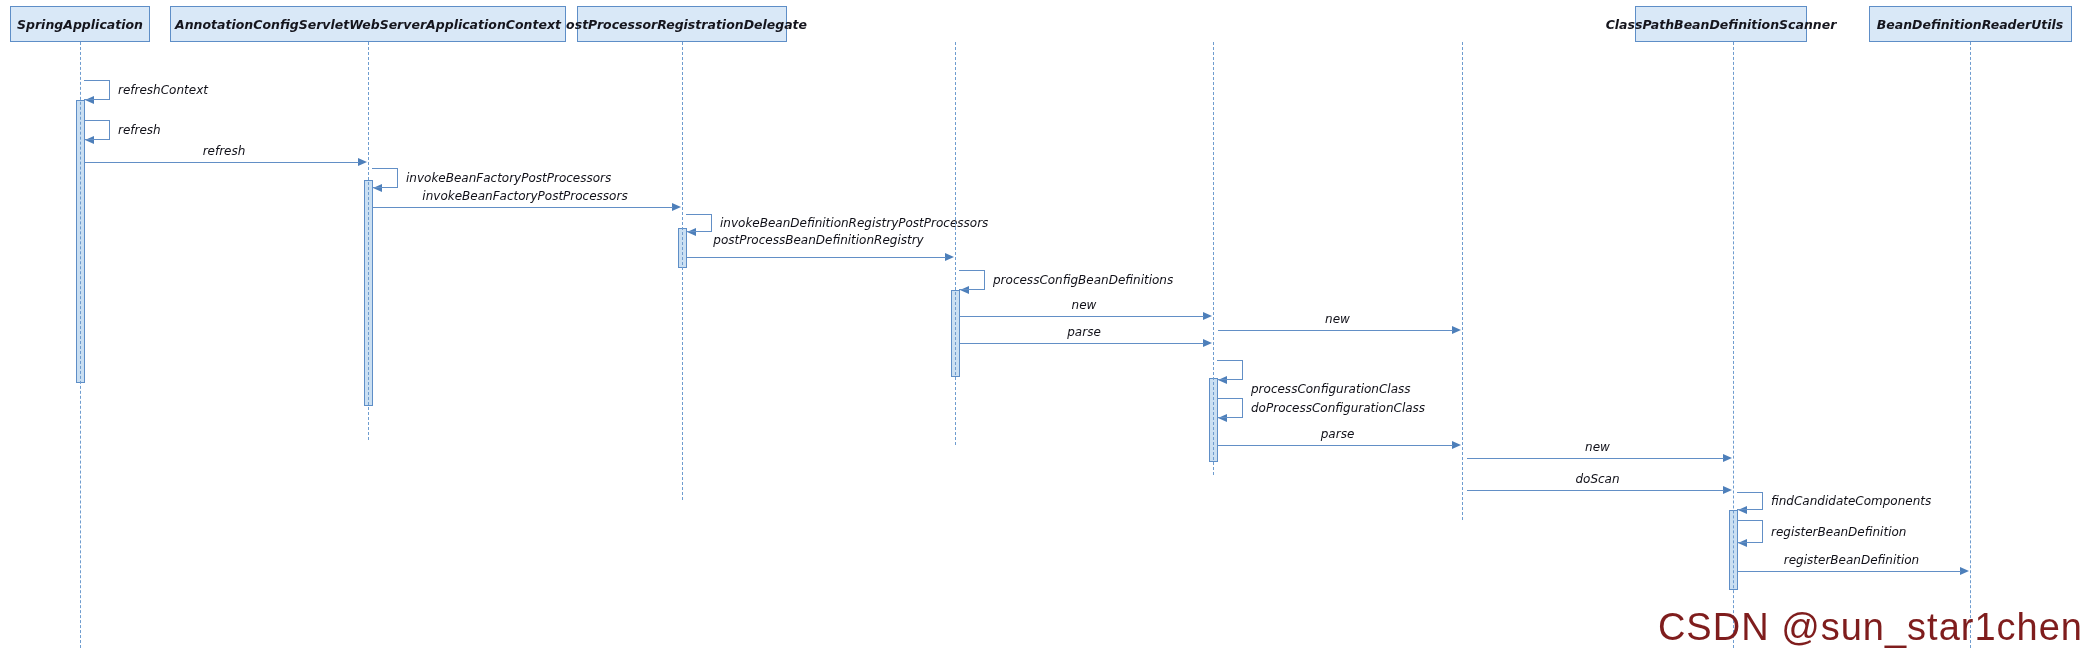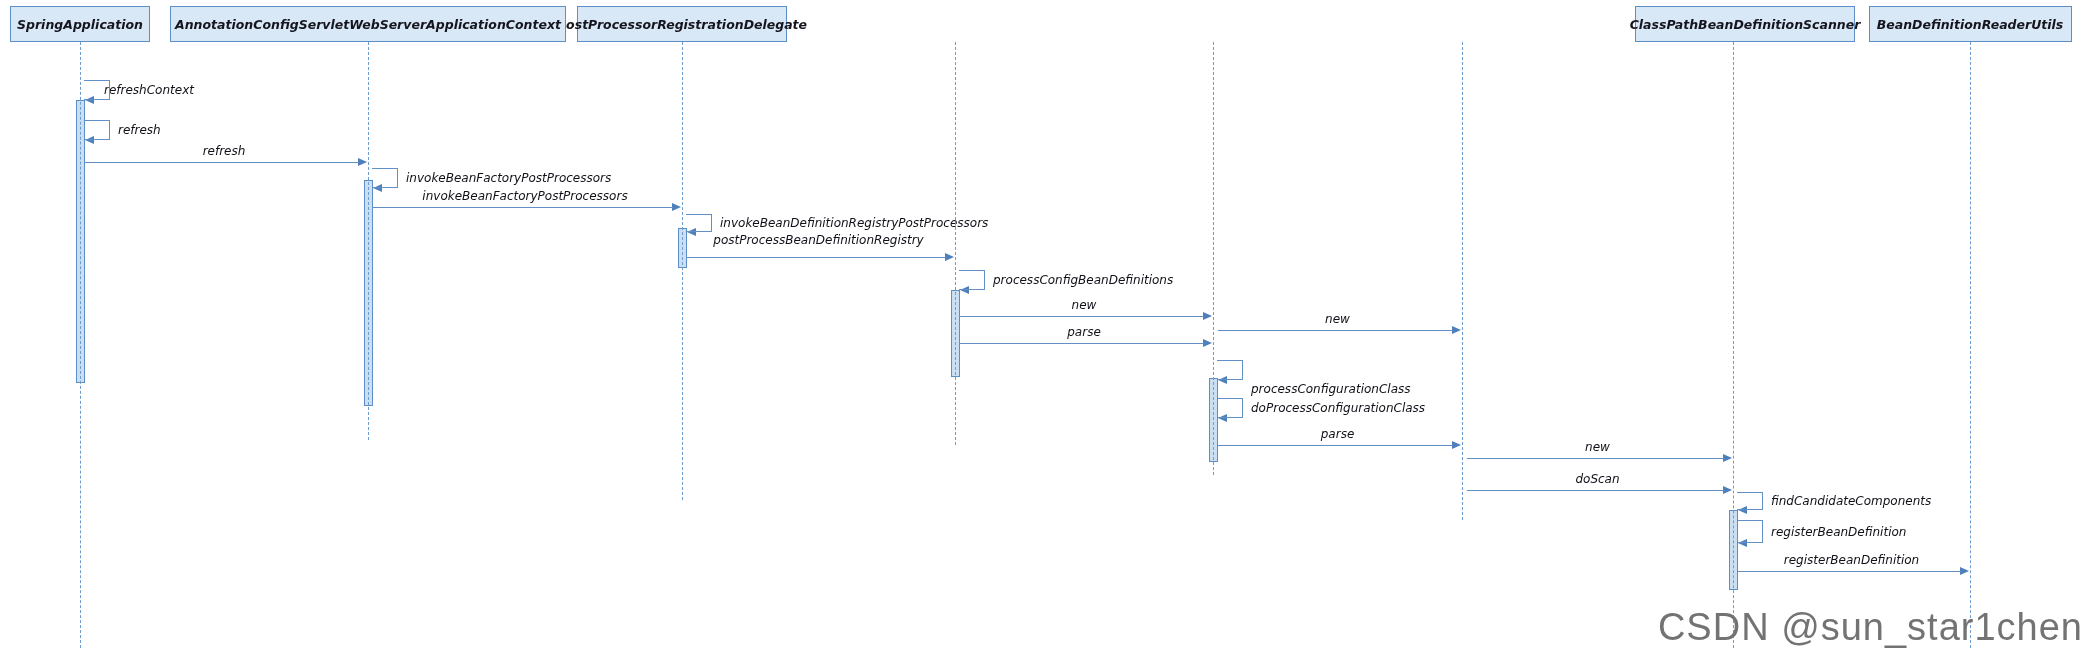--- a/index.html
+++ b/index.html
@@ -39,21 +39,21 @@
     border:1px solid #628fc6;border-left:none;
   }
   .msg-label{
     position:absolute;font-size:12px;font-style:italic;color:#101018;
     white-space:nowrap;line-height:14px;
   }
   .msg-label.centered{transform:translateX(-50%);}
   .watermark{
     position:absolute;right:0;bottom:12px;
     font-family:"Liberation Sans",sans-serif;
-    font-size:38px;color:#737373;letter-spacing:1px;white-space:nowrap;
+    font-size:38px;color:#7f1d1d;letter-spacing:1px;white-space:nowrap;
   }
 </style>
 </head>
 <body>
 
 <div id="canvas">
     <div class="msg-label centered" style="left: 1851.5px; top: 553px;">registerBeanDefinition</div>
     <div class="arrow-right" style="left: 1960px; top: 566.5px;"></div>
     <div class="msg-line" style="left: 1738px; top: 571px; width: 223px;"></div>
     <div class="msg-label" style="left: 1771px; top: 524.5px;">registerBeanDefinition</div>
@@ -100,32 +100,32 @@
     <div class="msg-line" style="left: 373px; top: 207px; width: 300px;"></div>
     <div class="msg-label" style="left: 406px; top: 171px;">invokeBeanFactoryPostProcessors</div>
     <div class="arrow-left" style="left: 373px; top: 183.5px;"></div>
     <div class="self-loop" style="left: 372px; top: 168px; width: 26px; height: 20px;"></div>
     <div class="msg-label centered" style="left: 224px; top: 144px;">refresh</div>
     <div class="arrow-right" style="left: 358px; top: 157.5px;"></div>
     <div class="msg-line" style="left: 85px; top: 162px; width: 274px;"></div>
     <div class="msg-label" style="left: 118px; top: 123px;">refresh</div>
     <div class="arrow-left" style="left: 85px; top: 135.5px;"></div>
     <div class="self-loop" style="left: 84px; top: 120px; width: 26px; height: 20px;"></div>
-    <div class="msg-label" style="left: 104px; top: 83px;">refreshContext</div>
+    <div class="msg-label" style="left: 118px; top: 83px;">refreshContext</div>
     <div class="arrow-left" style="left: 85px; top: 95.5px;"></div>
     <div class="self-loop" style="left: 84px; top: 80px; width: 26px; height: 20px;"></div>
     <div class="activation" style="left: 1728.5px; top: 510px; height: 80px;"></div>
     <div class="activation" style="left: 1208.5px; top: 378px; height: 84px;"></div>
     <div class="activation" style="left: 950.5px; top: 290px; height: 87px;"></div>
     <div class="activation" style="left: 677.5px; top: 228px; height: 40px;"></div>
     <div class="activation" style="left: 363.5px; top: 180px; height: 226px;"></div>
     <div class="activation" style="left: 75.5px; top: 100px; height: 283px;"></div>
     <div class="participant" style="left: 1868.5px; width: 203px;">BeanDefinitionReaderUtils</div>
     <div class="lifeline" style="left: 1970px; top: 42px; height: 606px;"></div>
-    <div class="participant" style="left: 1635px; width: 220px;">ClassPathBeanDefinitionScanner</div>
+    <div class="participant" style="left: 1635px; width: 172px;">ClassPathBeanDefinitionScanner</div>
     <div class="lifeline" style="left: 1733px; top: 42px; height: 606px;"></div>
     <div class="lifeline" style="left: 1462px; top: 42px; height: 478px;"></div>
     <div class="lifeline" style="left: 1213px; top: 42px; height: 433px;"></div>
     <div class="lifeline" style="left: 955px; top: 42px; height: 403px;"></div>
     <div class="participant" style="left: 577px; width: 210px;">PostProcessorRegistrationDelegate</div>
     <div class="lifeline" style="left: 682px; top: 42px; height: 458px;"></div>
     <div class="participant" style="left: 170px; width: 396px;">AnnotationConfigServletWebServerApplicationContext</div>
     <div class="lifeline" style="left: 368px; top: 42px; height: 398px;"></div>
     <div class="participant" style="left: 10px; width: 140px;">SpringApplication</div>
     <div class="lifeline" style="left: 80px; top: 42px; height: 606px;"></div>

